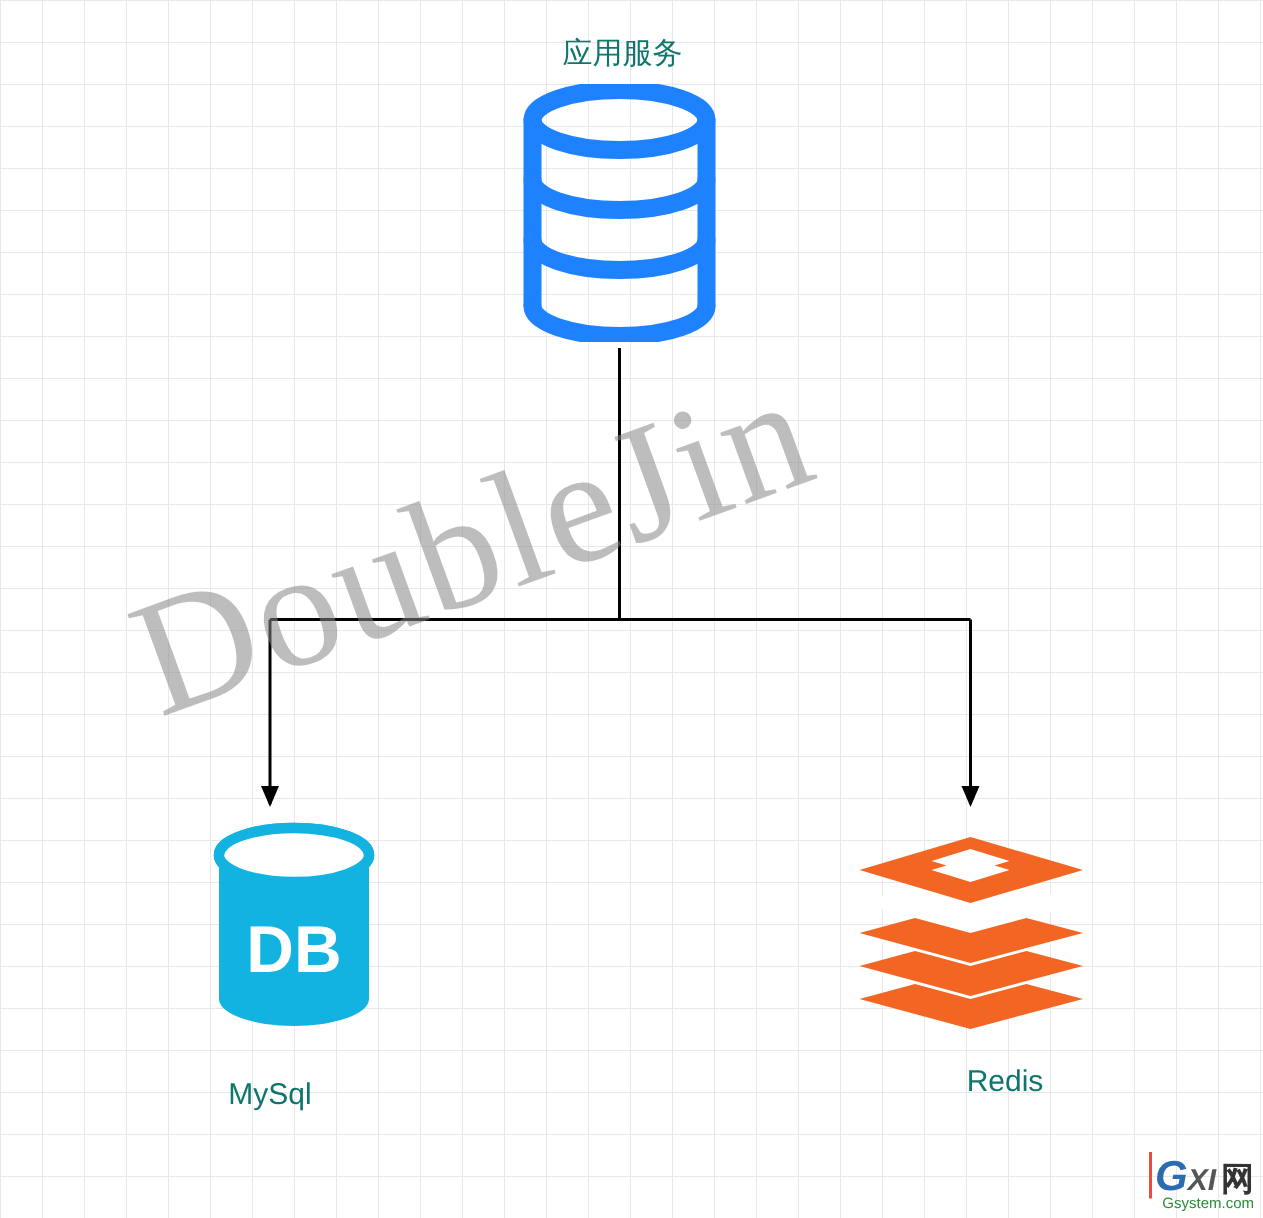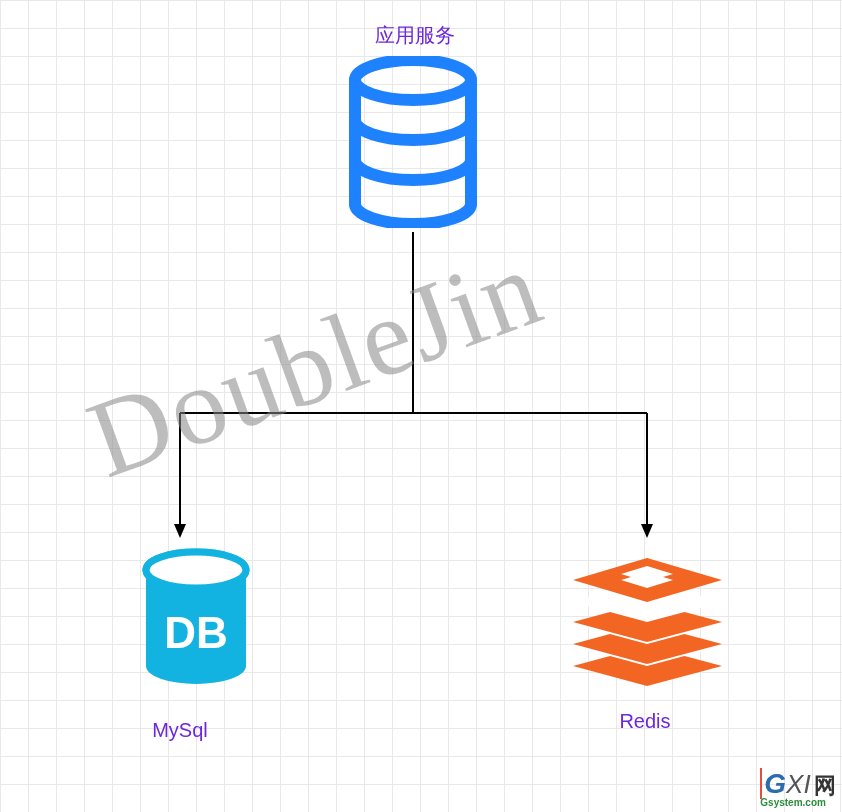--- a/index.html
+++ b/index.html
@@ -15,21 +15,21 @@
       inset: 0;
       background-image: 
         linear-gradient(#e8e8e8 1px, transparent 1px),
         linear-gradient(90deg, #e8e8e8 1px, transparent 1px);
       background-size: 28px 28px;
       background-position: 0 0;
     }
     .node-label {
       position: absolute;
       font-size: 20px;
-      color: #6d28d9;
+      color: #0f766e;
       text-align: center;
       width: 160px;
     }
     .icon-box { position: absolute; }
     .arrow-path {
       position: absolute;
       inset: 0;
       width: 842px;
       height: 812px;
       pointer-events: none;
@@ -49,23 +49,23 @@
     }
     .site-brand {
       position: absolute;
       right: 6px;
       bottom: 4px;
       font-family: Arial, sans-serif;
       font-size: 12px;
       color: #444;
     }
     .site-brand .g { color: #2b6bb0; font-size: 28px; font-weight: bold; font-style: italic; border-left: 2px solid #e84c3d; padding-left:2px;}
-    .site-brand .xi { color: #555; font-size: 26px; font-weight: normal; font-style: italic;}
+    .site-brand .xi { color: #555; font-size: 20px; font-weight: bold; font-style: italic;}
     .site-brand .cn { color: #333; font-size: 22px; font-weight: bold;}
-    .site-brand .sub { color: #2b8c3a; font-size: 10px; display:block; text-align:left; margin-top:-4px;font-weight:bold;}
+    .site-brand .sub { color: #2b8c3a; font-size: 10px; display:block; text-align:right; margin-top:-4px;}
   </style>
 </head>
 <body>
 
 <div class="grid-bg"></div>
 
 <div class="node-label" style="left:335px; top:22px;">应用服务</div>
 
 <div class="icon-box" style="left:344px; top:56px; width:138px; height:172px;">
   <svg viewBox="0 0 138 172" width="138" height="172">
@@ -117,20 +117,20 @@
       <path d="M82 52 L8 72 L82 92 L157 72 Z" fill="#f26522"></path>
       <path d="M82 32 L8 52 L82 72 L157 52 Z" fill="#fff"></path>
 
       <path d="M82 8 L8 30 L82 52 L157 30 Z" fill="#f26522"></path>
       <g fill="#fff">
         <path d="M82 16 L56 24 L66 27 L56 30 L82 38 L108 30 L98 27 L108 24 Z"></path>
       </g>
     </g>
   </svg>
 </div>
-<div class="node-label" style="left:565px; top:710px;">Redis</div>
+<div class="node-label" style="left:590px; top:710px;">Redis</div>
 
 <div class="watermark">DoubleJin</div>
 
 <div class="site-brand">
   <span class="g">G</span><span class="xi">XI</span> <span class="cn">网</span>
   <span class="sub">Gsystem.com</span>
 </div>
 
 </body></html>

